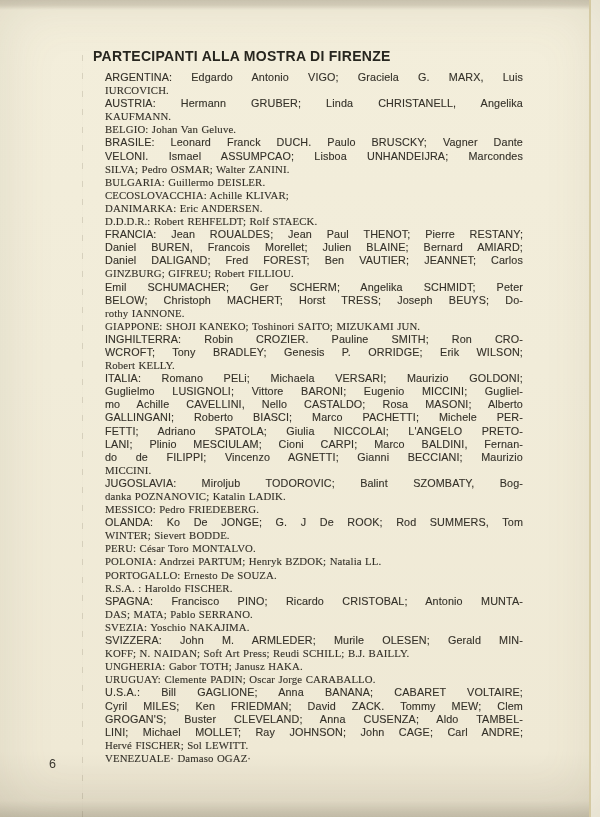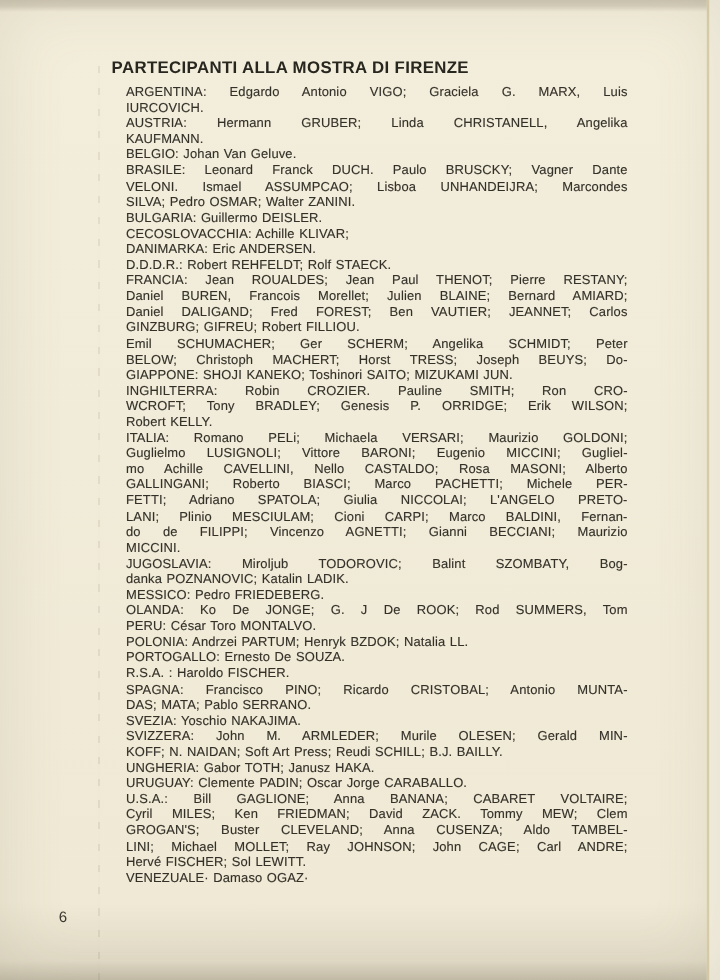--- a/index.html
+++ b/index.html
@@ -46,21 +46,21 @@
     font-size: 10.8px;
     line-height: 13.1px;
     letter-spacing: 0.12px;
     word-spacing: 0.6px;
     color: #343129;
     margin-top: 12px;
     -webkit-text-stroke: 0.2px rgba(52,49,41,0.55);
   }
   .entry { margin: 0; }
   .line { text-align: justify; text-align-last: justify; }
-  .line.last { text-align-last: left; }
+  .line.last { text-align-last: left; font-family: Liberation Serif, serif; }
   .page-number {
     position: absolute; left: 49px; top: 757px;
     font-size: 12.5px;
     color: #3b3830;
   }
 </style>
 </head>
 <body>
 
 <div class="page">
@@ -100,20 +100,21 @@
       </div>
       <div class="entry">
         <div class="line">FRANCIA: Jean ROUALDES; Jean Paul THENOT; Pierre RESTANY;</div>
         <div class="line">Daniel BUREN, Francois Morellet; Julien BLAINE; Bernard AMIARD;</div>
         <div class="line">Daniel DALIGAND; Fred FOREST; Ben VAUTIER; JEANNET; Carlos</div>
         <div class="line last">GINZBURG; GIFREU; Robert FILLIOU.</div>
       </div>
       <div class="entry">
         <div class="line">Emil SCHUMACHER; Ger SCHERM; Angelika SCHMIDT; Peter</div>
         <div class="line">BELOW; Christoph MACHERT; Horst TRESS; Joseph BEUYS; Do-</div>
+        <div class="line last">rothy IANNONE.</div>
       </div>
       <div class="entry">
         <div class="line last">GIAPPONE: SHOJI KANEKO; Toshinori SAITO; MIZUKAMI JUN.</div>
       </div>
       <div class="entry">
         <div class="line">INGHILTERRA: Robin CROZIER. Pauline SMITH; Ron CRO-</div>
         <div class="line">WCROFT; Tony BRADLEY; Genesis P. ORRIDGE; Erik WILSON;</div>
         <div class="line last">Robert KELLY.</div>
       </div>
       <div class="entry">
@@ -128,20 +129,21 @@
       </div>
       <div class="entry">
         <div class="line">JUGOSLAVIA: Miroljub TODOROVIC; Balint SZOMBATY, Bog-</div>
         <div class="line last">danka POZNANOVIC; Katalin LADIK.</div>
       </div>
       <div class="entry">
         <div class="line last">MESSICO: Pedro FRIEDEBERG.</div>
       </div>
       <div class="entry">
         <div class="line">OLANDA: Ko De JONGE; G. J De ROOK; Rod SUMMERS, Tom</div>
+        <div class="line last">WINTER; Sievert BODDE.</div>
       </div>
       <div class="entry">
         <div class="line last">PERU: César Toro MONTALVO.</div>
       </div>
       <div class="entry">
         <div class="line last">POLONIA: Andrzei PARTUM; Henryk BZDOK; Natalia LL.</div>
       </div>
       <div class="entry">
         <div class="line last">PORTOGALLO: Ernesto De SOUZA.</div>
       </div>

